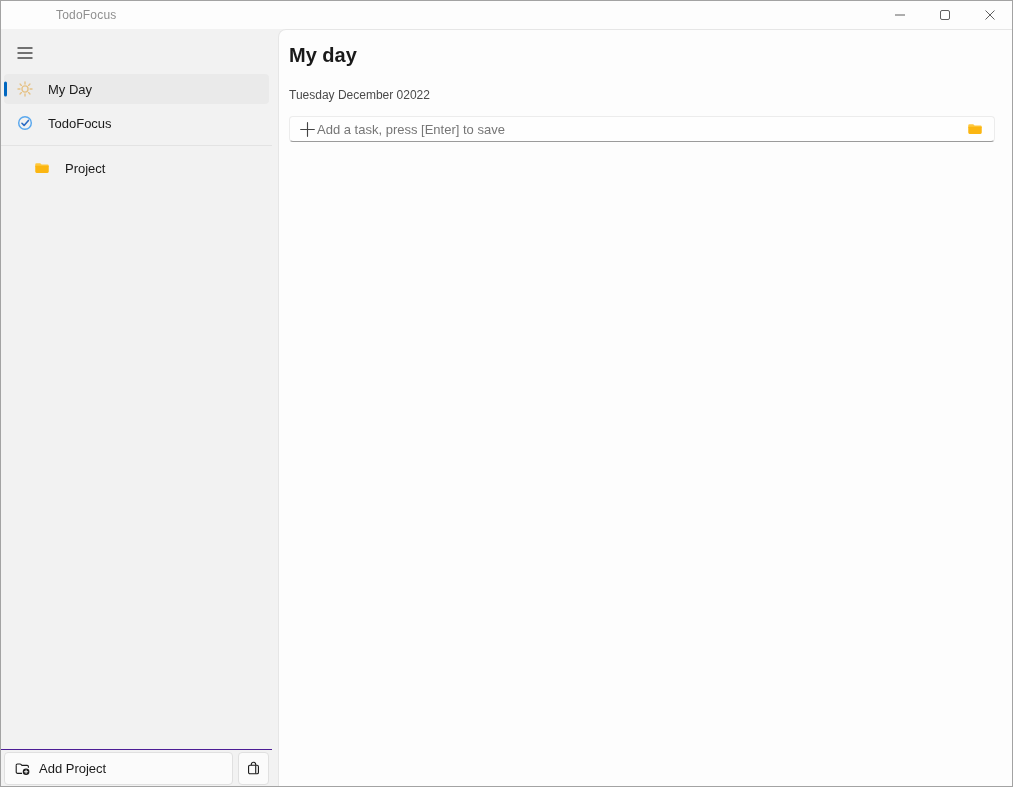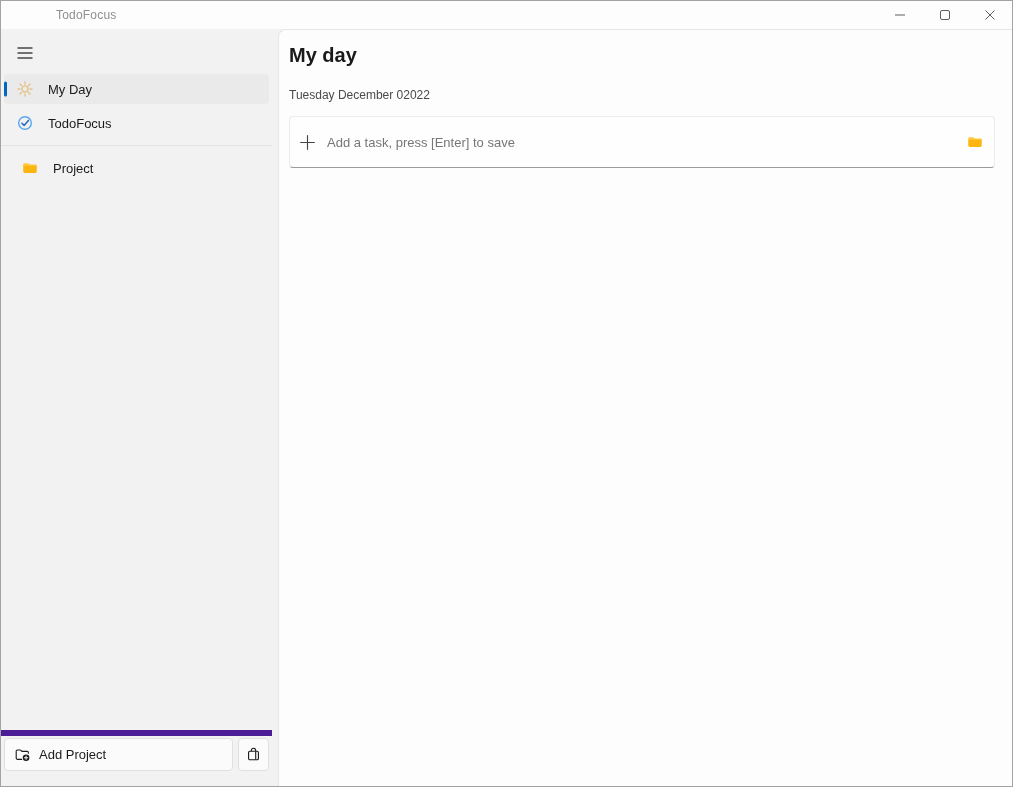--- a/index.html
+++ b/index.html
@@ -42,49 +42,49 @@
     display: flex; align-items: center; padding-left: 12px; gap: 14px;
     font-size: 13px; color: #1b1b1b;
   }
   .nav-item.selected { background: #eaeaea; }
   .accent-bar {
     position: absolute; left: 0; top: 50%; transform: translateY(-50%);
     width: 3px; height: 15px; border-radius: 2px; background: #0067C0;
   }
   .nav-item .ico { width: 18px; height: 18px; display: flex; align-items: center; justify-content: center; }
   .side-divider { border: none; border-top: 1px solid #e3e3e3; margin: 7px 0; }
-  .projects { display: flex; flex-direction: column; gap: 4px; padding: 0 8px; }
+  .projects { display: flex; flex-direction: column; gap: 4px; padding: 0 20px; }
   
   .sidebar-footer {
-    margin-top: auto; border-top: 6px solid #4c1d95;
-    padding: 2px 3px 15px 3px; display: flex; gap: 5px;
+    margin-top: auto; border-top: 1px solid #4c1d95;
+    padding: 2px 3px 1px 3px; display: flex; gap: 5px;
   }
   .footer-btn {
     height: 33px; background: #fbfbfb; border: 1px solid #e0e0e0; border-radius: 4px;
     display: flex; align-items: center; font-size: 13px; color: #1b1b1b;
   }
   .add-project-btn { flex: 1; padding-left: 9px; gap: 8px; }
   .bag-btn { width: 31px; flex: 0 0 31px; justify-content: center; }
   
   .content-outer { flex: 1; background: #f2f2f2; padding-left: 6px; min-width: 0; }
   .content-card {
     height: 100%; background: #fdfdfd;
     border-top-left-radius: 8px;
     border-top: 1px solid #e6e6e6; border-left: 1px solid #e6e6e6;
     padding: 13px 17px 0 10px;
   }
   .page-title { font-size: 20px; font-weight: 700; color: #1a1a1a; line-height: 1.2; }
   .page-date { font-size: 12px; color: #4a4a4a; margin-top: 21px; }
   .task-input-row {
-    margin-top: 14px; height: 52px;
+    margin-top: 14px; height: 26px;
     background: #fefefe;
     border: 1px solid #ececec; border-bottom: 1px solid #9b9b9b;
     border-radius: 4px;
     display: flex; align-items: center;
-    padding: 0 10px 0 8px; gap: 10px;
+    padding: 0 10px 0 8px; 
   }
   .task-input {
     flex: 1; border: none; outline: none; background: transparent;
     font-size: 13px; color: #1b1b1b; font-family: "Liberation Sans", sans-serif;
   }
   .task-input::placeholder { color: #767676; }
   .ico-flex { display: flex; align-items: center; justify-content: center; }
 </style>
 </head>
 <body>

